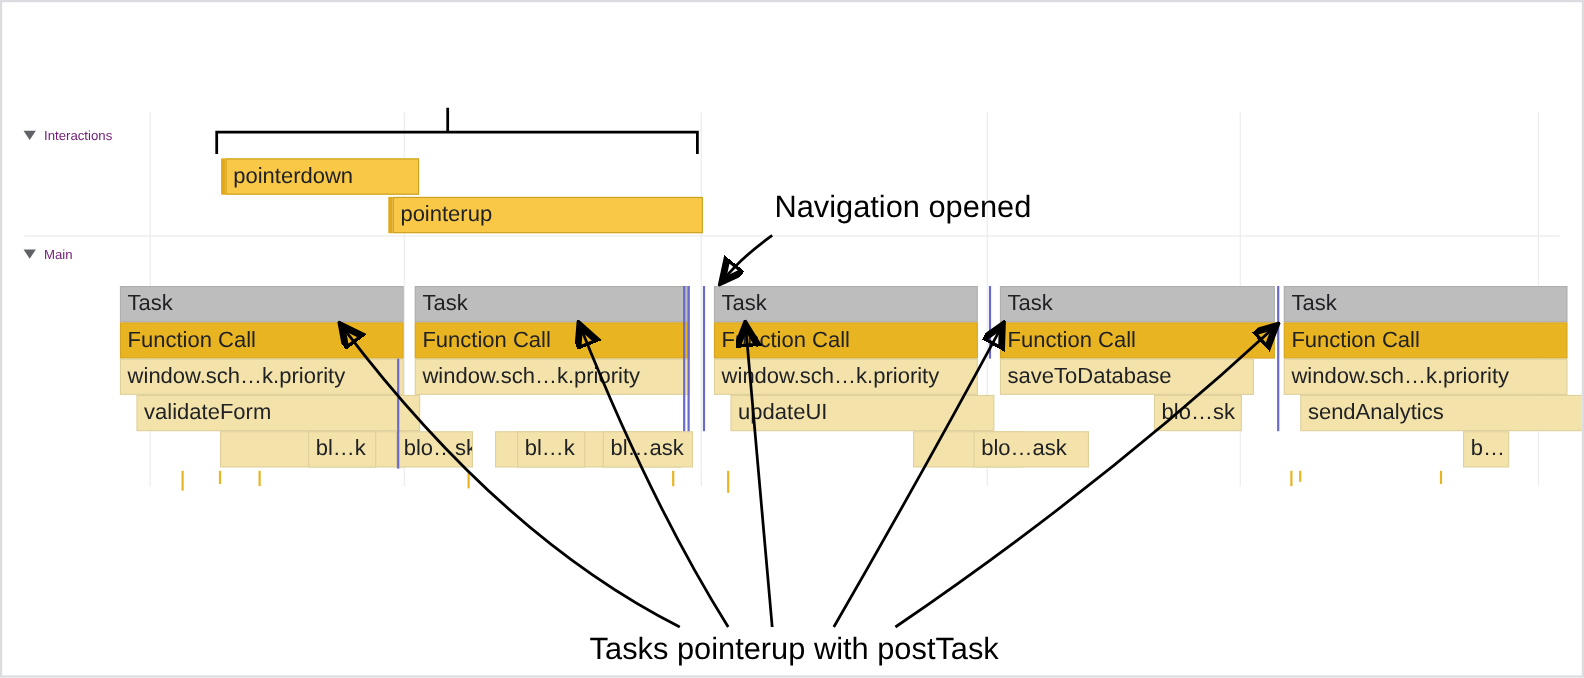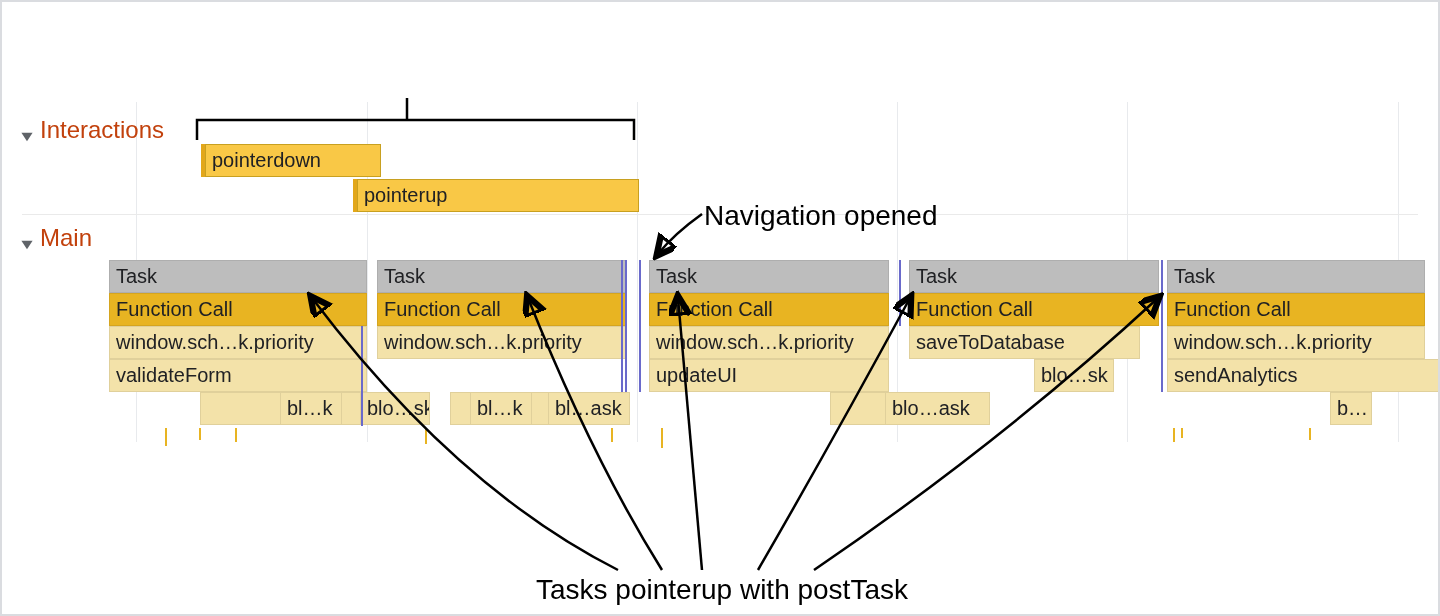--- a/index.html
+++ b/index.html
@@ -31,22 +31,22 @@
     position: absolute;
     top: 0;
     height: 100%;
     border-left: 1px solid #e8eaed;
   }
   
   .track-header {
     position: absolute;
     display: flex;
     align-items: flex-end;
-    color: #c2410c;
-    font-size: 24px;
+    color: #701a75;
+    font-size: 12px;
     left: 18px;
   }
   .track-header svg { margin-right: 6px; }
   .track-sep {
     position: absolute;
     left: 20px;
     right: 20px;
     height: 0;
     border-top: 1px solid #eaeaea;
   }
@@ -66,21 +66,21 @@
     padding: 0 6px;
     font-size: 20px;
     white-space: nowrap;
     overflow: hidden;
     color: #202124;
     border: 1px solid rgba(0,0,0,0.08);
   }
   .bar.task    { background: #bdbdbd; }
   .bar.func    { background: #e8b422; }
   .bar.sched   { background: #f3e2a9; }
-  .bar.work    { background: #f3e2a9; }
+  .bar.work    { background: #f3e2a9; margin-left: 15px; }
   .bar.blo     { background: #f3e2a9; margin-left: 41px; }
   .bar.inter   { background: #f9c846; border: 1px solid #c8a020; }
   .bar.intercap{ background: #e2a71a; width:4px; padding:0; border:none; }
   .tick {
     position: absolute;
     width: 2px;
     background: #e8b422;
   }
   .purple {
     position: absolute;
@@ -244,21 +244,21 @@
       </div>
     <div class="bar blo" style="top:132px;left:1180px;width:42px;">
         <span>b…</span>
       </div>
     <div class="tick" style="top:168px;left:1064px;height:14px;"></div>
     <div class="tick" style="top:168px;left:1072px;height:10px;"></div>
     <div class="tick" style="top:168px;left:1200px;height:12px;"></div>
     <div class="purple" style="top:0;left:1052px;height:132px;"></div>
   </div>
 
-  <div class="anno" style="top:196px; left:702px; text-align:right;">
+  <div class="anno" style="top:168px; left:702px; text-align:right;">
     <span>Navigation opened</span>
   </div>
   <div class="anno" style="top:570px; left:410px; width:620px;">
     <span>Tasks pointerup with postTask</span>
   </div>
 
   <svg class="svg-overlay" width="1440" height="616">
     <defs>
       <marker id="ah" markerWidth="10" markerHeight="10" refX="7" refY="4" orient="auto">
         <path d="M0,0 L8,4 L0,8 Z" fill="#000"></path>

